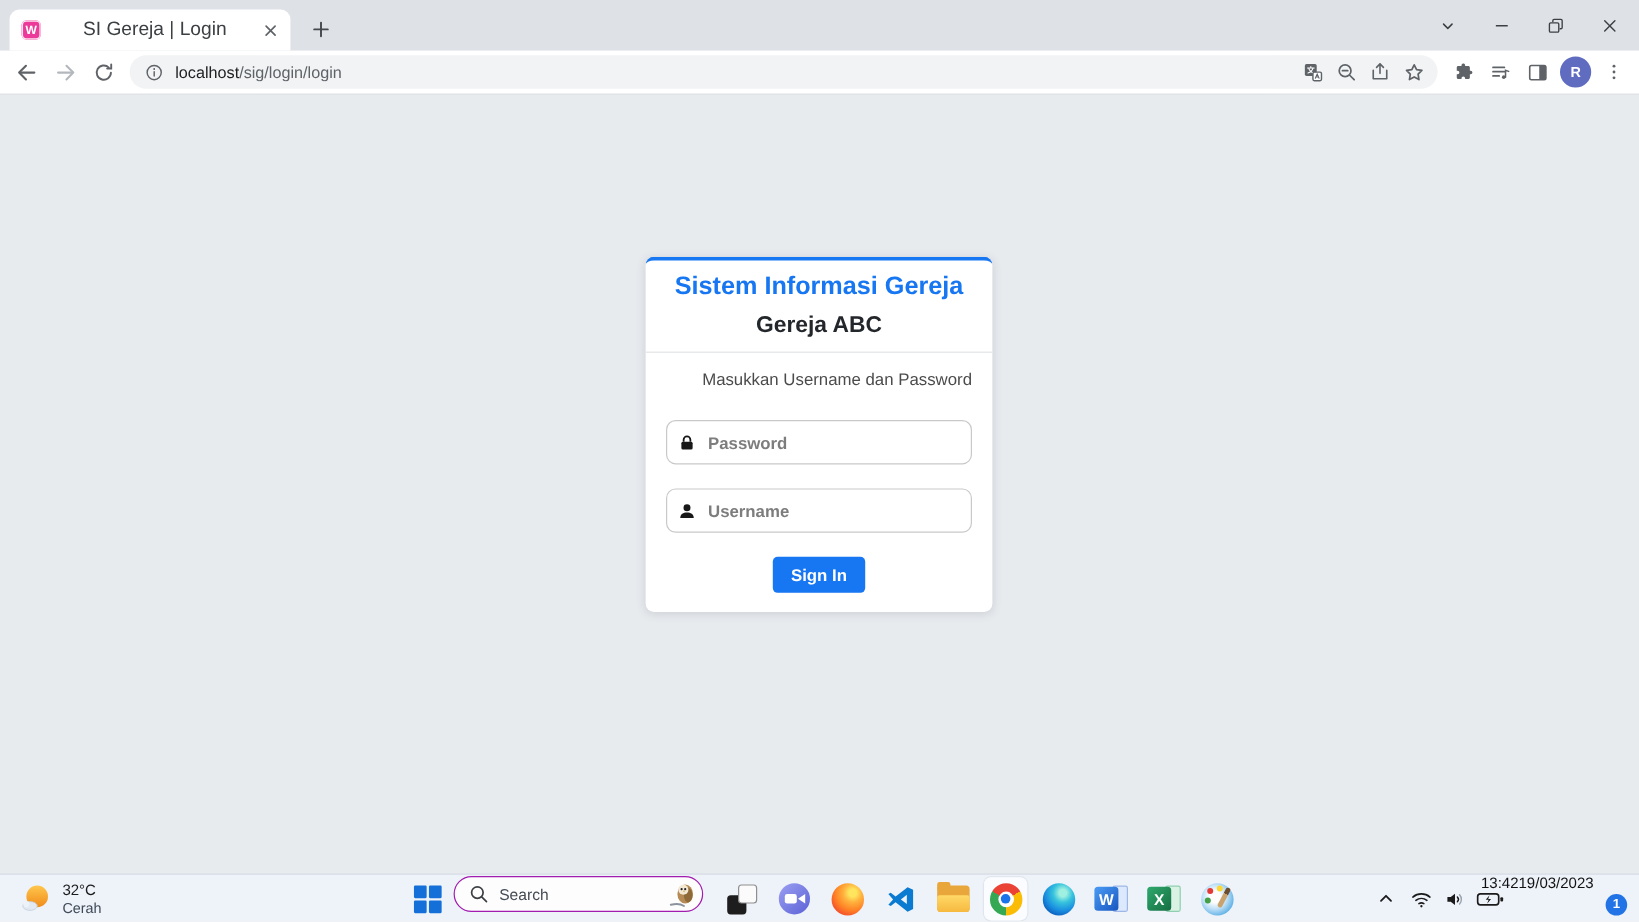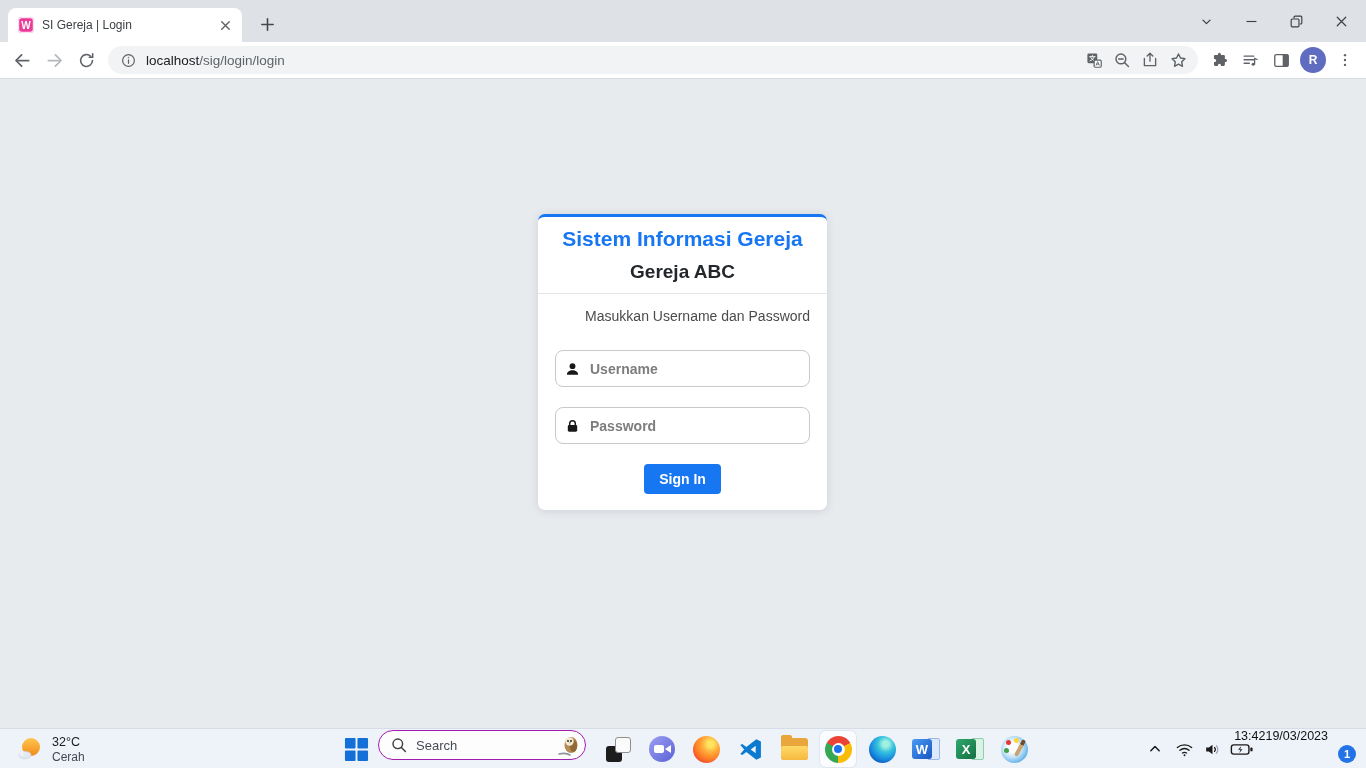--- a/index.html
+++ b/index.html
@@ -7,21 +7,21 @@
   body { font-family:"Liberation Sans","DejaVu Sans",sans-serif; }
   .screen { position:relative; width:1366px; height:768px; background:#e8ebee; }
 
   
   .titlebar { position:relative; height:42px; background:#dee1e6; }
   .tab { position:absolute; left:8px; bottom:0; width:234px; height:34px; background:#fff;
          border-radius:8px 8px 0 0; display:flex; align-items:center; padding:0 8px 0 10px; }
   .favicon { width:16px; height:16px; min-width:16px; border-radius:4px; background:#ec3a9a; color:#fff;
              font-size:10px; font-weight:700; display:flex; align-items:center; justify-content:center;
              box-shadow:inset 0 0 0 1.2px rgba(255,255,255,.85); }
-  .tab-title { font-size:12px; color:#3c4043; margin-left:8px; flex:1; white-space:nowrap; overflow:hidden; }
+  .tab-title { font-size:16px; color:#3c4043; margin-left:8px; flex:1; white-space:nowrap; overflow:hidden;text-align:center; }
   .tab-close { width:18px; height:18px; display:flex; align-items:center; justify-content:center; border-radius:50%; }
   .new-tab { position:absolute; left:254px; bottom:5px; width:26px; height:26px; display:flex;
              align-items:center; justify-content:center; border-radius:50%; }
   .win-controls { position:absolute; right:2px; top:4px; display:flex; }
   .wc { width:45px; height:34px; display:flex; align-items:center; justify-content:center; }
 
   
   .toolbar { height:37px; background:#fff; border-bottom:1px solid #d8dbdf; display:flex; align-items:center; padding:0 6px; }
   .navbtn { width:32px; height:32px; display:flex; align-items:center; justify-content:center; border-radius:50%; }
   .omnibox { flex:1; height:28px; background:#f1f3f4; border-radius:14px; display:flex; align-items:center;
@@ -248,31 +248,31 @@
     <div class="login-card">
       <div class="card-head">
         <div class="app-title">Sistem Informasi Gereja</div>
         <div class="church">Gereja ABC</div>
       </div>
       <hr class="divider">
       <div class="card-body">
         <div class="instruction">Masukkan Username dan Password</div>
         <div class="field">
           <svg width="15" height="15" viewBox="0 0 16 16">
+              <rect x="3" y="7" width="10" height="7" rx="1.4" fill="#181818"></rect>
+              <path d="M5 7V5.3a3 3 0 0 1 6 0V7" stroke="#181818" stroke-width="1.6" fill="none"></path>
+            </svg>
+          <input type="password" placeholder="Password" style="">
+        </div>
+        <div class="field">
+          <svg width="15" height="15" viewBox="0 0 16 16">
               <circle cx="8" cy="5" r="3.1" fill="#181818"></circle>
               <path d="M2 14c0-3.2 2.7-4.8 6-4.8s6 1.6 6 4.8z" fill="#181818"></path>
             </svg>
           <input type="text" placeholder="Username" style="">
-        </div>
-        <div class="field">
-          <svg width="15" height="15" viewBox="0 0 16 16">
-              <rect x="3" y="7" width="10" height="7" rx="1.4" fill="#181818"></rect>
-              <path d="M5 7V5.3a3 3 0 0 1 6 0V7" stroke="#181818" stroke-width="1.6" fill="none"></path>
-            </svg>
-          <input type="password" placeholder="Password" style="">
         </div>
         <button class="signin">Sign In</button>
       </div>
     </div>
   </div>
 
   <div class="taskbar">
 
     <div class="weather">
       <svg width="28" height="28" viewBox="0 0 28 28">

